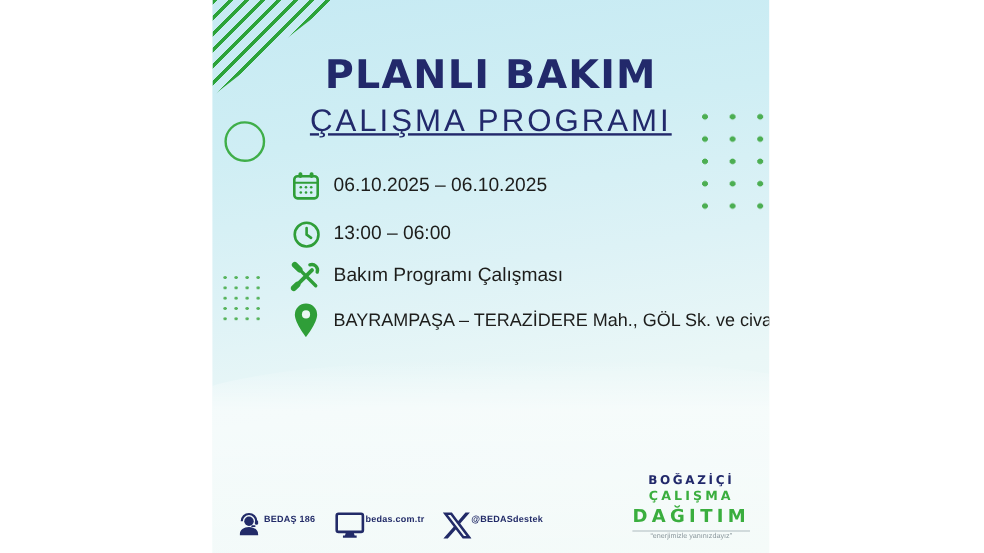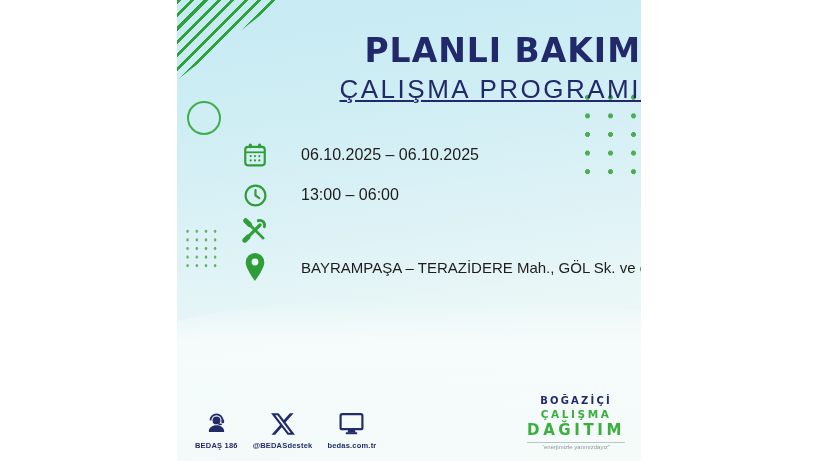--- a/index.html
+++ b/index.html
@@ -33,37 +33,37 @@
     background:radial-gradient(circle 2.4px at center, #4cae52 2.2px, transparent 2.6px);
     background-size:23px 18.6px;
   }
   .dots-left {
     position:absolute; left:6px; top:227px; width:37px; height:43px;
     background:radial-gradient(circle 1.3px at center, #56b35c 1.2px, transparent 1.5px);
     background-size:9.2px 8.6px;
   }
 
   
-  .title-block { position:absolute; left:0; top:31px; width:100%; text-align:right; color:#22296b; }
+  .title-block { position:absolute; left:0; top:42px; width:100%; text-align:center; color:#22296b; }
   .title-1 { font-family:"DejaVu Sans", sans-serif; font-weight:800; font-size:33px; letter-spacing:1px; }
   .title-2 { font-family:"Liberation Sans", sans-serif; font-weight:500; font-size:26px; letter-spacing:2.5px; margin-top:4px;text-decoration:underline; }
 
   
   .rows { position:absolute; left:64px; top:141px; width:380px; }
-  .row { display:flex; align-items:center; min-height:26px; margin-bottom:9px;gap:23px; }
+  .row { display:flex; align-items:center; min-height:26px; margin-bottom:9px; }
   .row:nth-child(1){ margin-bottom:12px; }
   .row:nth-child(2){ margin-bottom:7px; }
   .row .icn { width:28px; height:28px; flex:0 0 28px; display:flex; align-items:center; justify-content:center; }
   .row .icn svg { display:block; }
   .row .txt { margin-left:9px; color:#1d1d1b; font-size:16px; font-weight:500; white-space:nowrap; }
   .row.loc .txt { font-size:15px; font-weight:400; }
 
   
   .footer-contacts { position:absolute; left:18px; bottom:11px; display:flex; align-items:flex-end; gap:15px; }
-  .contact { display:flex; flex-direction:column; align-items:center; }
+  .contact { display:flex; flex-direction:row; align-items:flex-start; }
   .contact .cicon { height:27px; display:flex; align-items:flex-end; justify-content:center; color:#222b68; }
   .contact .clabel { margin-top:5px; font-size:7.5px; font-weight:700; color:#222b68; letter-spacing:0.2px; }
 
   .brand { position:absolute; right:16px; bottom:10px; text-align:center; line-height:1.25; }
   .brand .b1 { color:#22296b; font-weight:700; font-size:10px; letter-spacing:2.2px; font-family:"DejaVu Sans", sans-serif; }
   .brand .b2 { color:#3aae3e; font-weight:800; font-size:10.5px; letter-spacing:2.6px; font-family:"DejaVu Sans", sans-serif; }
   .brand .b3 { color:#3aae3e; font-weight:800; font-size:15px; letter-spacing:3.6px; font-family:"DejaVu Sans", sans-serif; }
   .brand .btag { color:#8a979c; font-size:6px; margin-top:2px; border-top:1px solid #b9c6c9; padding-top:1px; }
 </style>
 </head>
@@ -117,20 +117,21 @@
     <div class="row">
       <span class="icn">
         <svg width="26" height="26" viewBox="0 0 24 24" fill="none" stroke="#2f9e38">
           <path d="M4 20 L16.6 7.4" stroke-width="3" stroke-linecap="round"></path>
           <path d="M15 3.4a4.4 4.4 0 0 1 5.6 5.6" stroke-width="2.6" stroke-linecap="round"></path>
           <path d="M5 5 L19.5 19.5" stroke-width="2.6" stroke-linecap="round"></path>
           <path d="M3.4 3.4 L7 7" stroke-width="4.6" stroke-linecap="round"></path>
           <path d="M2.6 21.4 L5.4 18.6" stroke-width="4.6" stroke-linecap="round"></path>
         </svg>
       </span>
+      <span class="txt">Bakım Programı Çalışması</span>
     </div>
 
     <div class="row loc">
       <span class="icn">
         <svg width="24" height="30" viewBox="0 0 24 30" fill="#2f9e38">
           <path d="M12 1a9.3 9.3 0 0 0-9.3 9.3C2.7 17 12 29 12 29s9.3-12 9.3-18.7A9.3 9.3 0 0 0 12 1z"></path>
           <circle cx="12" cy="10" r="3.4" fill="#eaf7f3"></circle>
         </svg>
       </span>
       <span class="txt">BAYRAMPAŞA – TERAZİDERE Mah., GÖL Sk. ve civarı.</span>
@@ -148,36 +149,36 @@
           <path d="M6.2 9a5.8 5.8 0 0 1 11.6 0" fill="none" stroke="#222b68" stroke-width="1.7"></path>
           <rect x="16.7" y="8.1" width="2.6" height="3.6" rx="1.2"></rect>
           <rect x="13.8" y="12.1" width="3.4" height="1.5" rx="0.7"></rect>
         </svg>
       </span>
       <span class="clabel">BEDAŞ 186</span>
     </div>
 
     <div class="contact">
       <span class="cicon">
-        <svg width="24" height="24" viewBox="0 0 24 24" fill="#222b68">
-          <path d="M18.901 1.153h3.68l-8.04 9.19L24 22.846h-7.406l-5.8-7.584-6.638 7.584H.474l8.6-9.83L0 1.154h7.594l5.243 6.932 6.064-6.933zm-1.293 19.494h2.039L6.486 3.24H4.298l13.31 17.407z"></path>
-        </svg>
-      </span>
-      <span class="clabel">@BEDASdestek</span>
-    </div>
-
-    <div class="contact">
-      <span class="cicon">
         <svg width="27" height="25" viewBox="0 0 26 24" fill="none" stroke="#222b68" stroke-width="2.1">
           <rect x="2.5" y="3" width="21" height="14.5" rx="1.5"></rect>
           <path d="M10 17.5 L9 21 h8 l-1-3.5" fill="#222b68" stroke="none"></path>
           <path d="M7.5 21.4h11" stroke-width="1.8"></path>
         </svg>
       </span>
       <span class="clabel">bedas.com.tr</span>
+    </div>
+
+    <div class="contact">
+      <span class="cicon">
+        <svg width="24" height="24" viewBox="0 0 24 24" fill="#222b68">
+          <path d="M18.901 1.153h3.68l-8.04 9.19L24 22.846h-7.406l-5.8-7.584-6.638 7.584H.474l8.6-9.83L0 1.154h7.594l5.243 6.932 6.064-6.933zm-1.293 19.494h2.039L6.486 3.24H4.298l13.31 17.407z"></path>
+        </svg>
+      </span>
+      <span class="clabel">@BEDASdestek</span>
     </div>
 
   </div>
 
   <div class="brand">
     <div class="b1">BOĞAZİÇİ</div>
     <div class="b2">ÇALIŞMA</div>
     <div class="b3">DAĞITIM</div>
     <div class="btag">“enerjimizle yanınızdayız”</div>
   </div>

